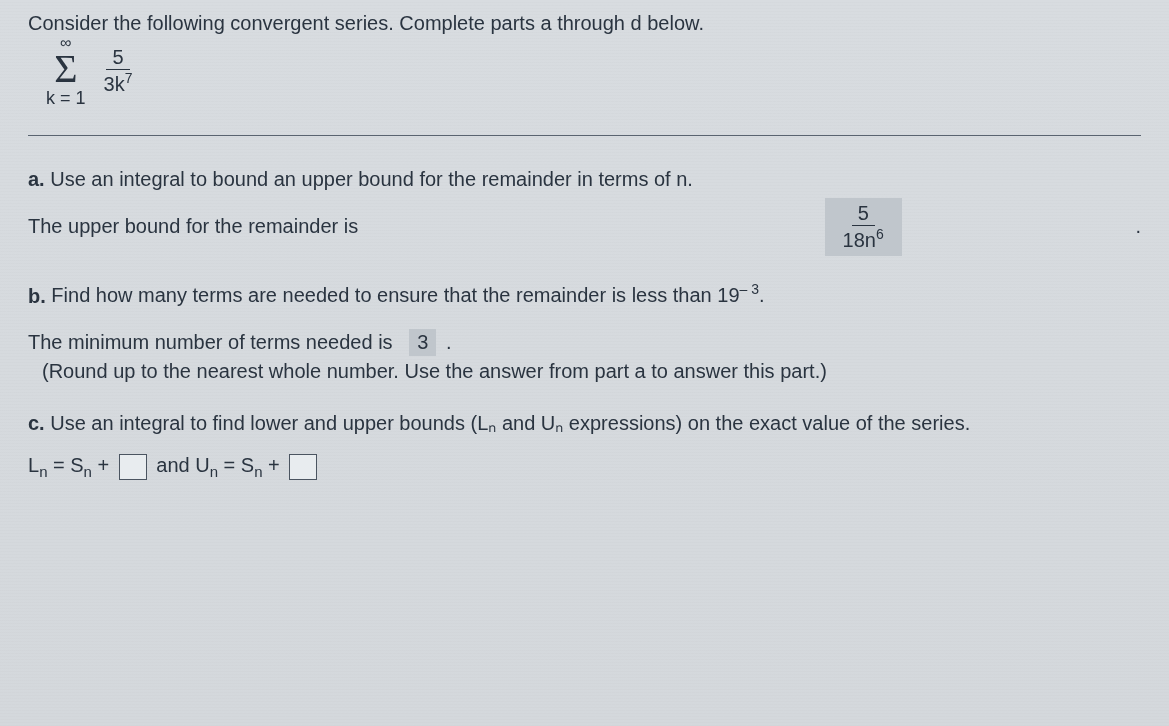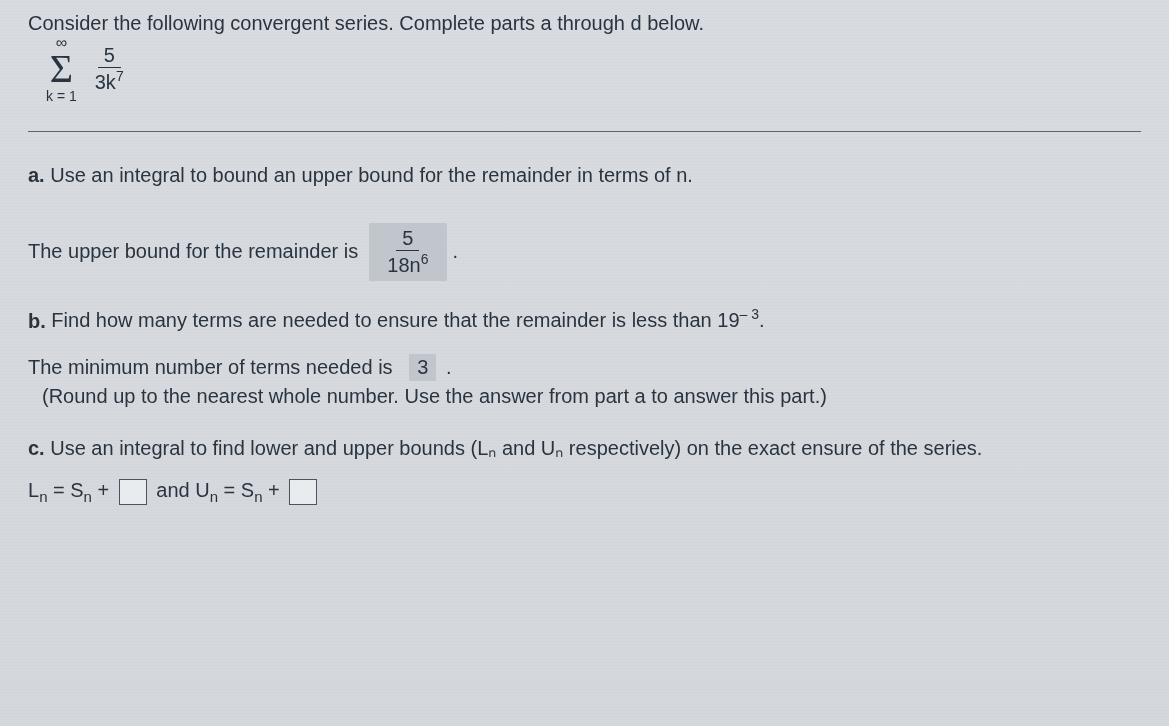--- a/index.html
+++ b/index.html
@@ -54,21 +54,21 @@
     .sigma-top {
       font-size: 16px;
       line-height: 1;
     }
     .sigma {
       font-size: 40px;
       line-height: 0.9;
       font-family: 'Times New Roman', serif;
     }
     .sigma-bottom {
-      font-size: 14px;
+      font-size: 18px;
       line-height: 1;
       margin-top: 2px;
     }
     .fraction {
       display: inline-flex;
       flex-direction: column;
       align-items: center;
       vertical-align: middle;
       margin: 0 4px;
     }
@@ -86,23 +86,24 @@
       border-top: 1.5px solid #5a6470;
       margin: 10px 0 32px 0;
     }
     .part {
       margin-bottom: 26px;
     }
     .part-label {
       font-weight: bold;
     }
     .answer-line {
-      margin-top: 36px;
+      margin-top: 7px;
       display: flex;
       align-items: center;
+      justify-content: space-between;
     }
     .answer-box {
       background: #c0c6cc;
       padding: 4px 8px;
       display: inline-flex;
       align-items: center;
     }
     .hint {
       margin-top: 4px;
       margin-left: 14px;
@@ -179,21 +180,21 @@
     &nbsp;
     <span class="answer-box" style="padding:2px 8px;">3</span>
     <span style="margin-left:4px;">.</span>
   </div>
   <div class="hint">(Round up to the nearest whole number. Use the answer from part a to answer this part.)</div>
 </div>
 
 <div class="part" style="margin-bottom:18px;">
   <div>
     <span class="part-label">c.</span>
-    <span>Use an integral to find lower and upper bounds (Lₙ and Uₙ respectively) on the exact ensure of the series.</span>
+    <span>Use an integral to find lower and upper bounds (Lₙ and Uₙ expressions) on the exact value of the series.</span>
   </div>
 </div>
 
 <div>
   <span>L</span><sub>n</sub><span> = </span><span>S</span><sub>n</sub><span> + </span><span class="blank-box"></span><span> and </span><span>U</span><sub>n</sub><span> = </span><span>S</span><sub>n</sub><span> + </span><span class="blank-box"></span>
 </div>
 
 </div>
 
 </body></html>

